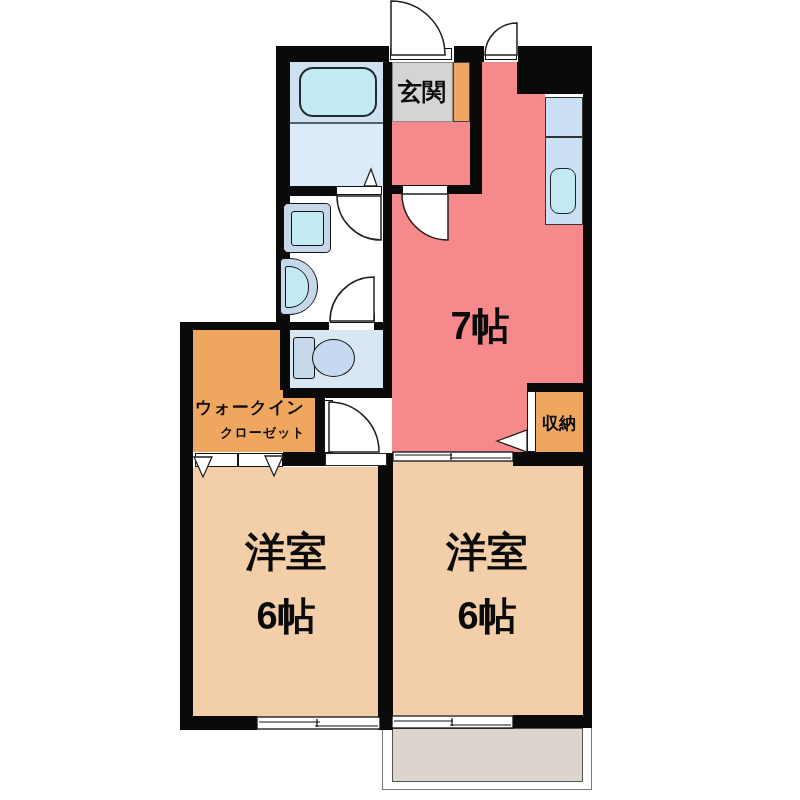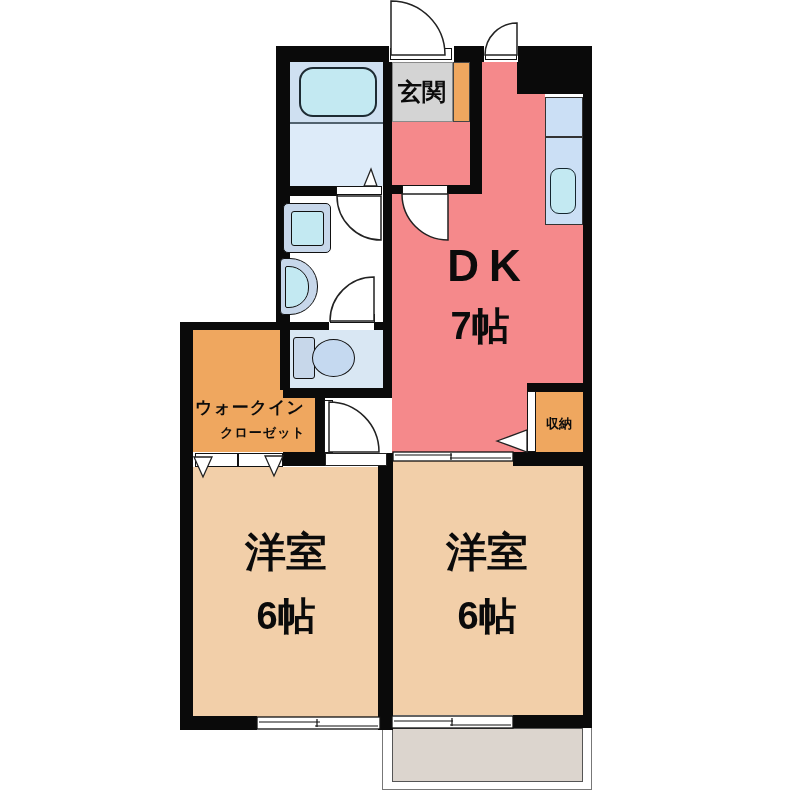--- a/index.html
+++ b/index.html
@@ -130,23 +130,22 @@
       <rect x="392" y="716" width="121" height="12" fill="#fff" stroke="#111" stroke-width="1.3"></rect>
       <path d="M394,721 H453 M450,725 H511 M452,718 V726" fill="none" stroke="#111" stroke-width="1.2"></path>
     </g>
     <g>
       <rect x="393" y="452" width="120" height="9" fill="#fff" stroke="#111" stroke-width="1.3"></rect>
       <path d="M395,455 H452 M450,458 H511 M451,453 V460" fill="none" stroke="#111" stroke-width="1.2"></path>
     </g>
   </svg>
 
   <div class="label" style="left:422px;top:92px;font-size:24px;">玄関</div>
-  <div class="label" style="left:489px;top:266px;font-size:44px;letter-spacing:10px;">DK</div>
   <div class="label" style="left:480px;top:327px;font-size:38px;">7帖</div>
   <div class="label" style="left:286px;top:553px;font-size:41px;">洋室</div>
   <div class="label" style="left:286px;top:617px;font-size:38px;">6帖</div>
   <div class="label" style="left:487px;top:553px;font-size:41px;">洋室</div>
   <div class="label" style="left:487px;top:617px;font-size:38px;">6帖</div>
   <div class="label" style="left:250px;top:408px;font-size:17px;letter-spacing:1px;">ウォークイン</div>
   <div class="label" style="left:263px;top:433px;font-size:13px;letter-spacing:1px;">クローゼット</div>
-  <div class="label" style="left:559px;top:424px;font-size:13px;">収納</div>
+  <div class="label" style="left:559px;top:424px;font-size:17px;">収納</div>
 
 </div>
 
 </body></html>

